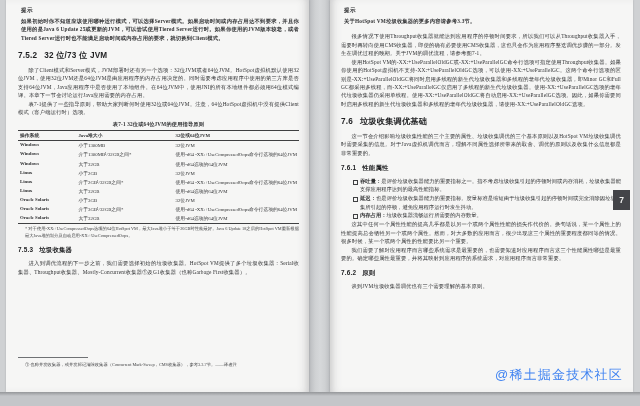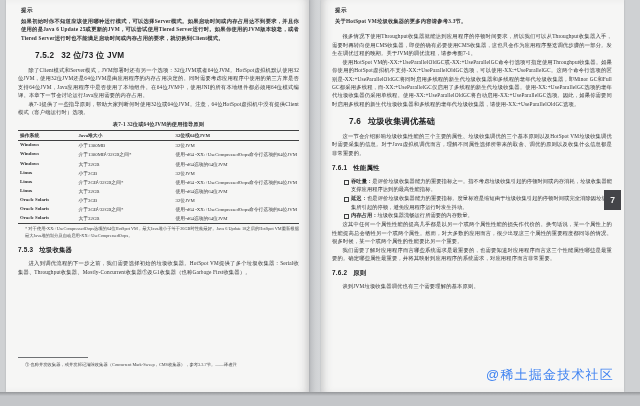--- a/index.html
+++ b/index.html
@@ -29,21 +29,21 @@
   }
   .page-left {
     left: 6px;
     width: 303px;
     height: 392px;
     padding: 7px 10px 0 12px;
     box-shadow: inset -7px 0 11px -7px rgba(90,92,95,0.45),
                 0 0 2px rgba(0,0,0,0.18);
   }
   .page-right {
-    left: 321px;
+    left: 330px;
     width: 303px;
     height: 392px;
     padding: 7px 12px 0 11px;
     box-shadow: inset 7px 0 11px -7px rgba(90,92,95,0.45),
                 0 0 2px rgba(0,0,0,0.18);
   }
   .gutter {
     position: absolute;
     top: 0;
     left: 309px;
@@ -95,21 +95,21 @@
   .tip-block .body-text { font-weight: bold; letter-spacing: 0.2px; }
   .h2 {
     font-size: 8.2px;
     font-weight: bold;
     color: #17181a;
     margin: 8px 0 5px 0;
     letter-spacing: 0.2px;
     font-family: "Liberation Sans", sans-serif;
     filter: blur(0.18px);
   }
-  .h2 .num { margin-right: 7px; margin-left: 17px; }
+  .h2 .num { margin-right: 7px; }
   .h3 {
     font-size: 6.4px;
     font-weight: bold;
     color: #17181a;
     margin: 7px 0 4px 0;
     letter-spacing: 0.2px;
     font-family: "Liberation Sans", sans-serif;
     filter: blur(0.18px);
   }
   .h3 .num { margin-right: 6px; }

